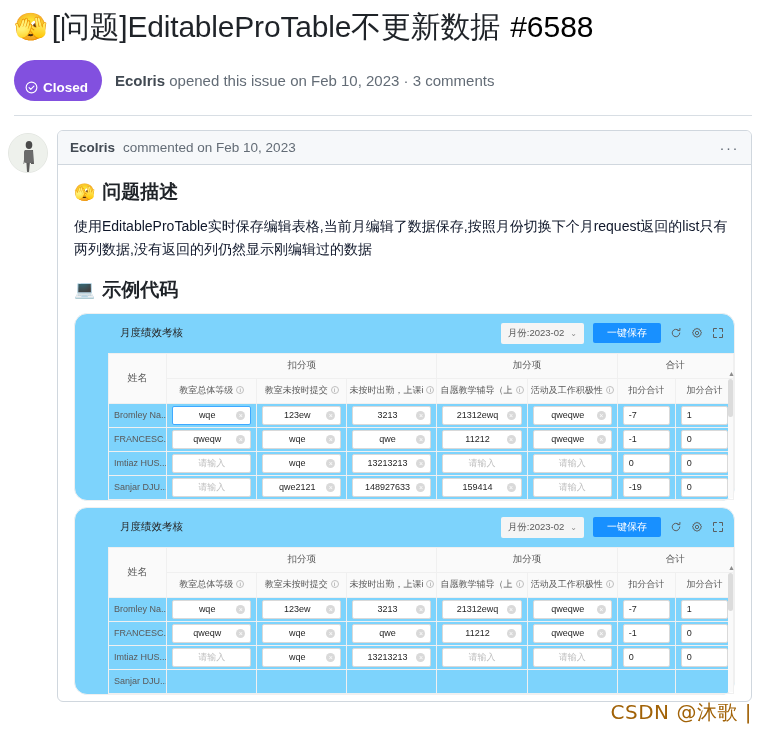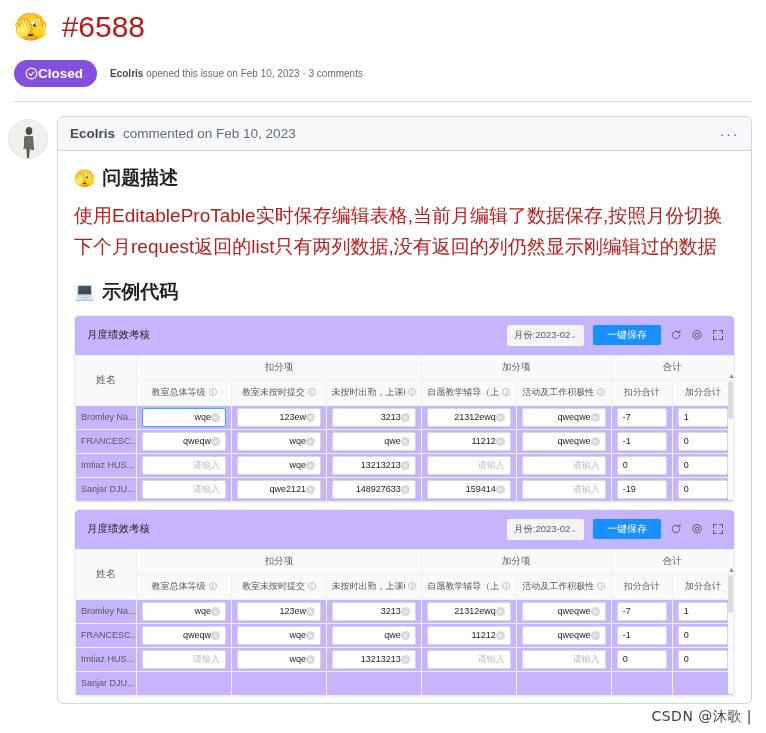--- a/index.html
+++ b/index.html
@@ -14,31 +14,31 @@
   .page { position: relative; width: 766px; height: 733px; overflow: hidden; }
 
   
   .issue-head { padding: 8px 14px 0 14px; }
   .issue-title {
     font-size: 30px; font-weight: 400; line-height: 1.28;
     display: flex; align-items: center; flex-wrap: wrap;
   }
   .title-emoji { font-size: 27px; margin-right: 4px; line-height: 1; }
   .title-text { color: #1f2328; letter-spacing: -0.2px; }
-  .title-num { color: #b91c1c; font-weight: 300; margin-left: 10px; }
+  .title-num { color: #000000; font-weight: 300; margin-left: 10px; }
 
   .issue-meta { display: flex; align-items: center; margin-top: 14px; }
   .state-badge {
     background: #8250df; color: #fff; border-radius: 2em;
     font-size: 13.5px; font-weight: 600;
-    padding: 6px 14px 6px 11px;
-    display: inline-flex; align-items: center; 
+    padding: 20px 14px 6px 11px;
+    display: inline-flex; align-items: center; gap: 5px;
   }
   .state-badge svg { display: block; }
-  .meta-text { margin-left: 13px; font-size: 10px; color: #636c76; }
+  .meta-text { margin-left: 13px; font-size: 15px; color: #636c76; }
   .meta-text b { color: #424a53; font-weight: 600; }
 
   .hr { height: 1px; background: #d8dee4; margin: 14px 0 0 0; border: 0; }
 
   
   .comment-wrap { display: flex; padding: 14px 14px 0 8px; }
   .avatar {
     width: 40px; height: 40px; border-radius: 50%;
     background: #eef1ec; flex: 0 0 40px; margin-top: 3px;
     overflow: hidden; position: relative; border: 1px solid #e4e7e2;
@@ -62,33 +62,33 @@
   .comment-header b { color: #424a53; font-weight: 600; }
   .kebab { margin-left: auto; color: #636c76; font-size: 15px; letter-spacing: 1.5px; line-height: 1; }
 
   .comment-body { padding: 14px 16px 0 16px; }
 
   h3.md {
     font-size: 19px; font-weight: 700; color: #1f2328;
     margin: 0 0 10px 0; display: flex; align-items: center; gap: 7px;
   }
   h3.md .e { font-size: 17px; }
-  p.md { font-size: 19px; line-height: 1.62; color: #b91c1c; margin: 0 0 16px 0; }
+  p.md { font-size: 14px; line-height: 1.62; color: #0f172a; margin: 0 0 16px 0; }
   .sec-title { font-size: 15.5px; font-weight: 700; color: #1f2328; margin: 16px 0 9px 0; }
 
   
-  .protable { border: 1px solid #f0f0f0; border-radius: 5px; background: #c4b5fd; margin-bottom: 6px; }
+  .protable { border: 1px solid #f0f0f0; border-radius: 13px; background: #7dd3fc; margin-bottom: 6px; padding-left: 33px; }
   .pt-toolbar {
     display: flex; align-items: center; padding: 9px 10px 9px 12px;
   }
   .pt-title { font-size: 10.5px; color: #262626; font-weight: 400; }
   .pt-actions { margin-left: auto; display: flex; align-items: center; gap: 9px; }
   .pt-select {
     background: #f5f5f5; border-radius: 2px; font-size: 9.5px; color: #595959;
-    padding: 4px 7px; display: inline-flex; align-items: center; 
+    padding: 4px 7px; display: inline-flex; align-items: center; gap: 6px;
   }
   .caret { font-size: 8px; color: #8c8c8c; }
   .pt-save {
     background: #1890ff; color: #fff; font-size: 10px;
     border-radius: 2px; padding: 5px 14px; border: 0; line-height: 1;
   }
   .pt-icon { color: #595959; display: inline-flex; }
 
   
   .pt-scroll { position: relative; }
@@ -110,51 +110,52 @@
     border-radius: 50%; font-size: 6px; line-height: 7px; color: #8c8c8c;
     margin-left: 3px; vertical-align: 1px;
   }
   .cellinput {
     border: 1px solid #d9d9d9; border-radius: 2px; height: 19px;
     display: flex; align-items: center; padding: 0 5px;
     font-size: 9px; color: #262626; background: #fff; position: relative;
   }
   .cellinput.focus { border-color: #40a9ff; }
   .cellinput.ph { color: #bfbfbf; }
-  .cellinput .v { flex: 1; text-align: right; overflow: hidden; white-space: nowrap; }
+  .cellinput .v { flex: 1; text-align: center; overflow: hidden; white-space: nowrap; }
   .clr {
     width: 9px; height: 9px; border-radius: 50%; background: #d9d9d9;
     color: #fff; font-size: 7px; line-height: 9px; text-align: center; flex: 0 0 9px;
   }
   .plaininput {
     border: 1px solid #d9d9d9; border-radius: 2px; height: 19px;
     display: flex; align-items: center; padding: 0 5px;
     font-size: 9px; color: #262626; background: #fff;
   }
   .vbar {
     position: absolute; right: 1px; top: 26px; width: 5px; bottom: 2px;
     background: #fafafa;
   }
   .vbar i { position: absolute; left: 0; top: 0; width: 5px; height: 38px; background: #dcdcdc; border-radius: 3px; display: block; }
   .vbar .up { position: absolute; left: 0; top: -9px; font-size: 7px; color: #8c8c8c; }
 
   .watermark {
     position: absolute; right: 14px; bottom: 7px;
-    font-size: 14px; color: #404040; letter-spacing: .5px;
+    font-size: 20px; color: #a16207; letter-spacing: .5px;
     font-family: "DejaVu Sans", sans-serif;
   }
 </style>
 </head>
 <body>
 
 <div class="page">
 
   <div class="issue-head">
     <div class="issue-title">
       <span class="title-emoji">🫣</span>
+      <span class="title-text">[问题]EditableProTable不更新数据</span>
       <span class="title-num">#6588</span>
     </div>
     <div class="issue-meta">
       <span class="state-badge">
         <span>
           <svg width="13" height="13" viewBox="0 0 16 16">
               <circle cx="8" cy="8" r="6.6" fill="none" stroke="#fff" stroke-width="1.4"></circle>
               <path d="M5 8.1l2.1 2.1L11 6.2" fill="none" stroke="#fff" stroke-width="1.4" stroke-linecap="round" stroke-linejoin="round"></path>
             </svg>
         </span>

